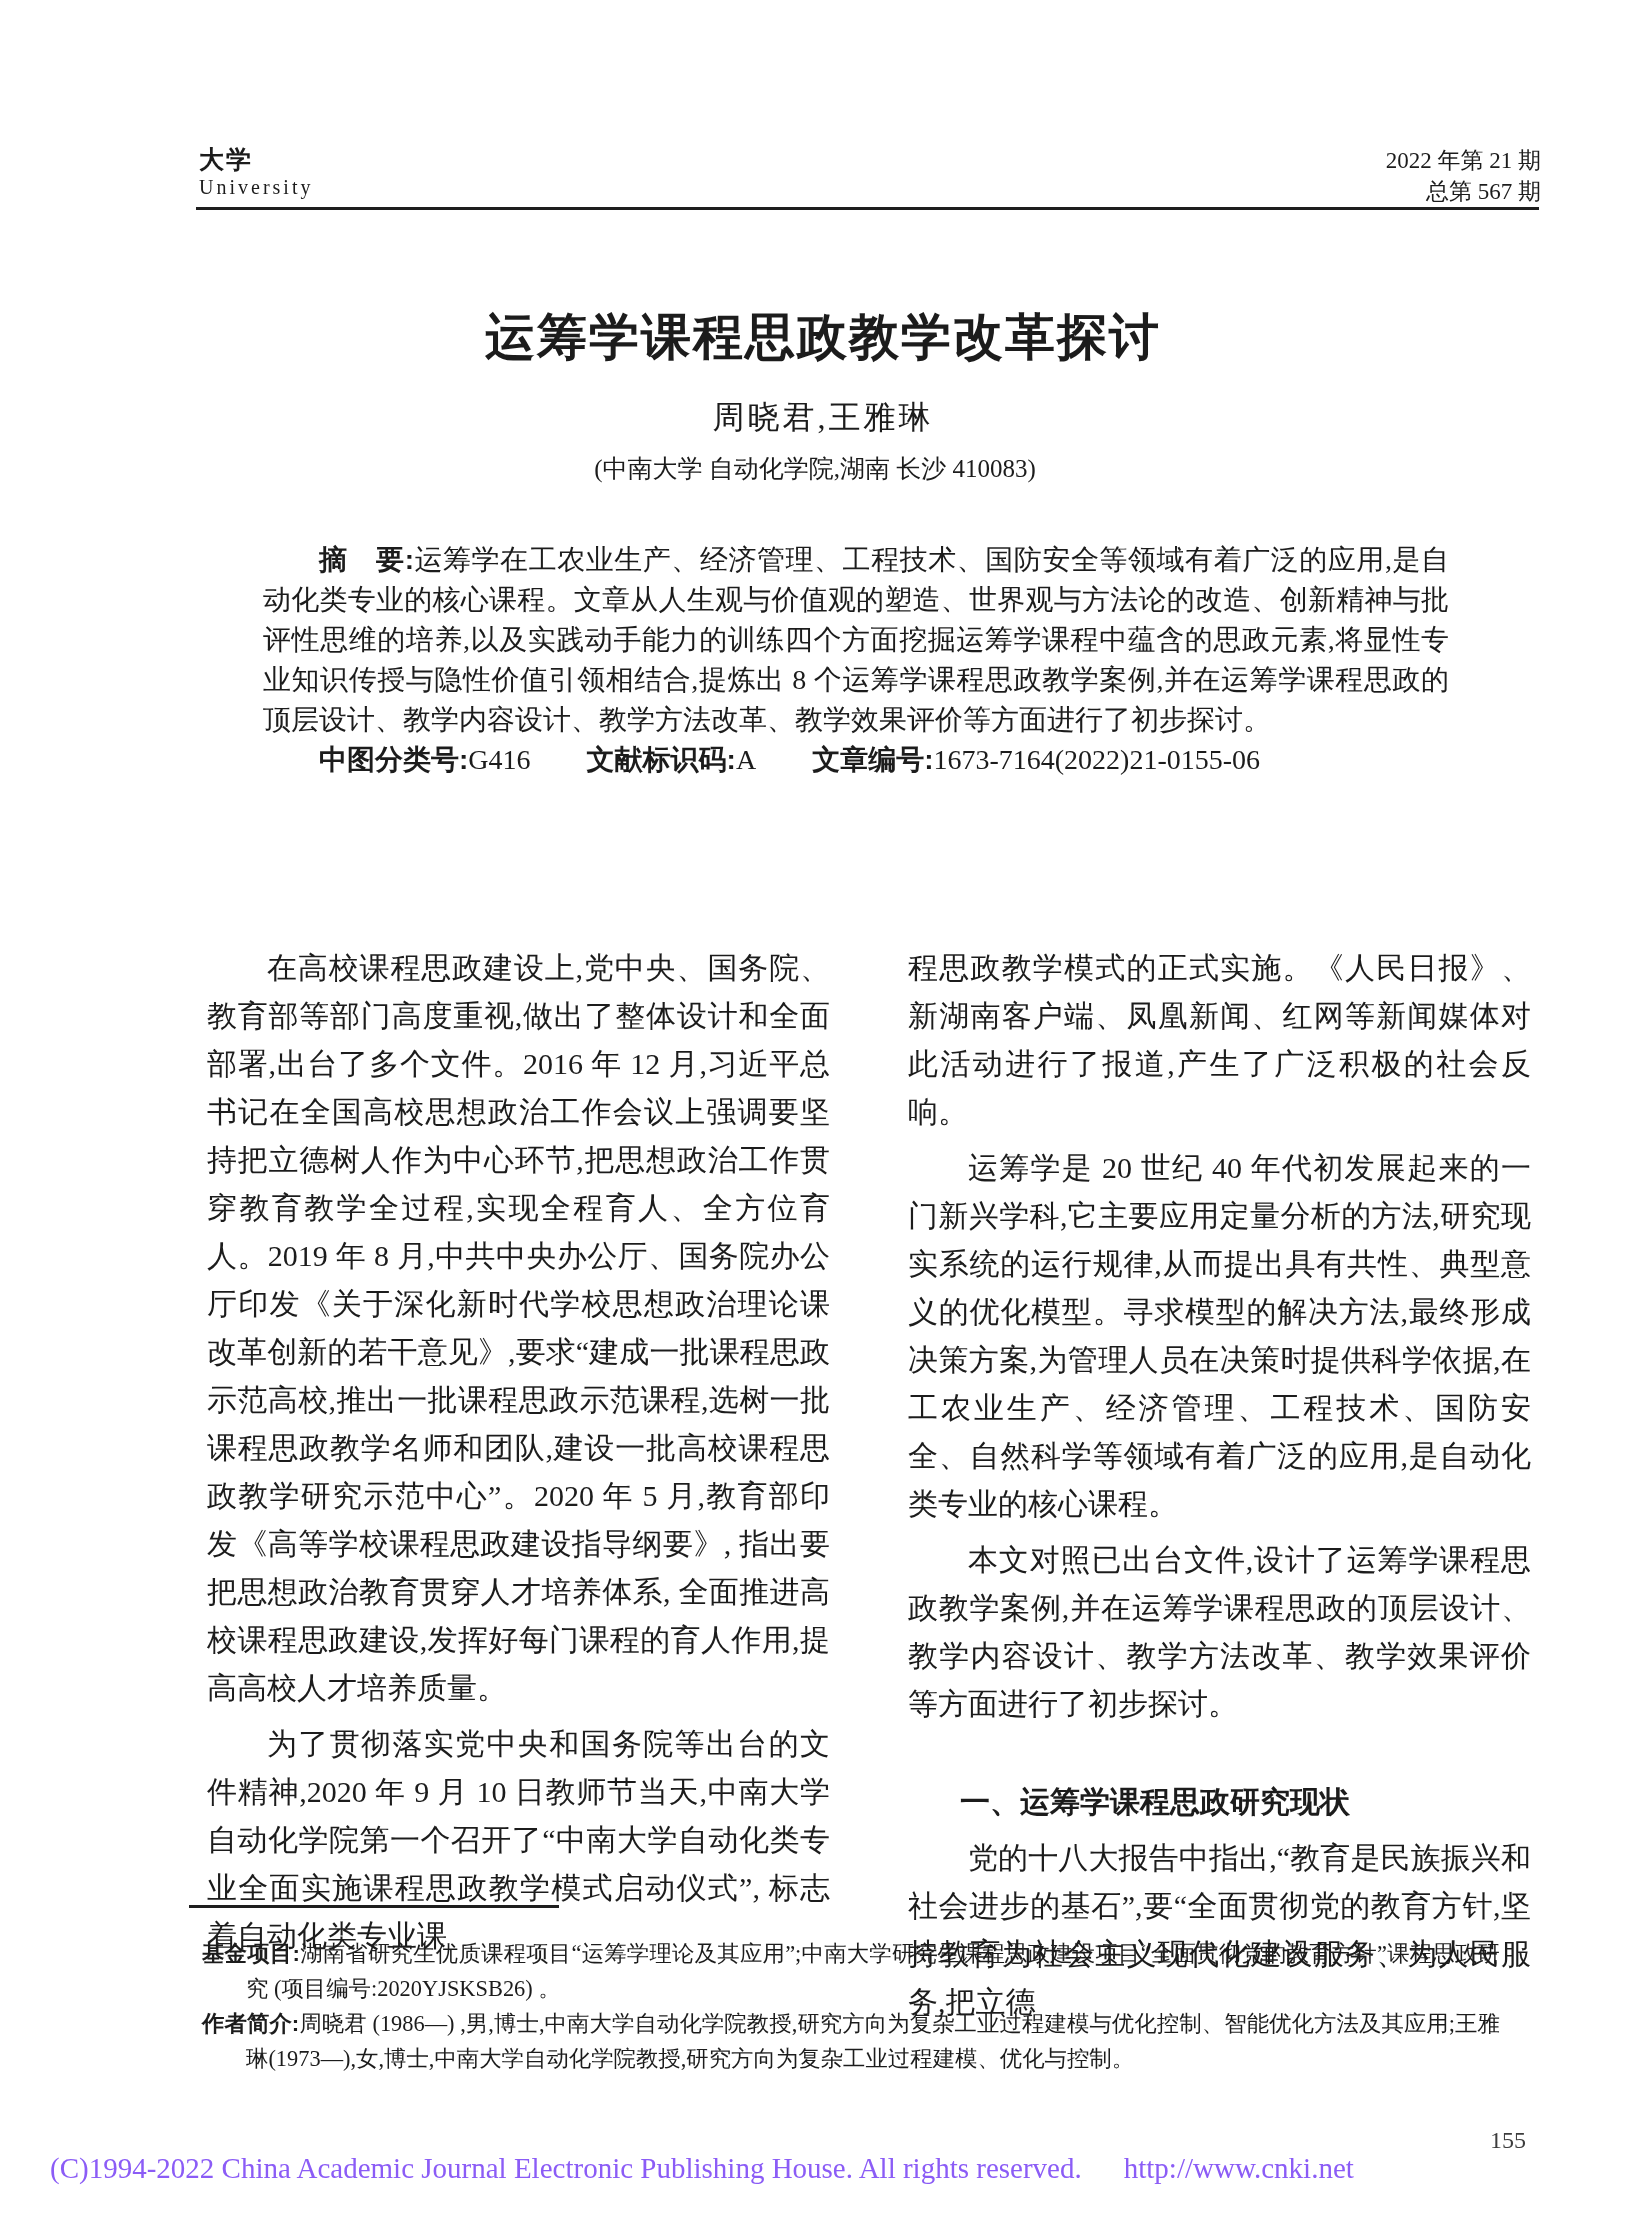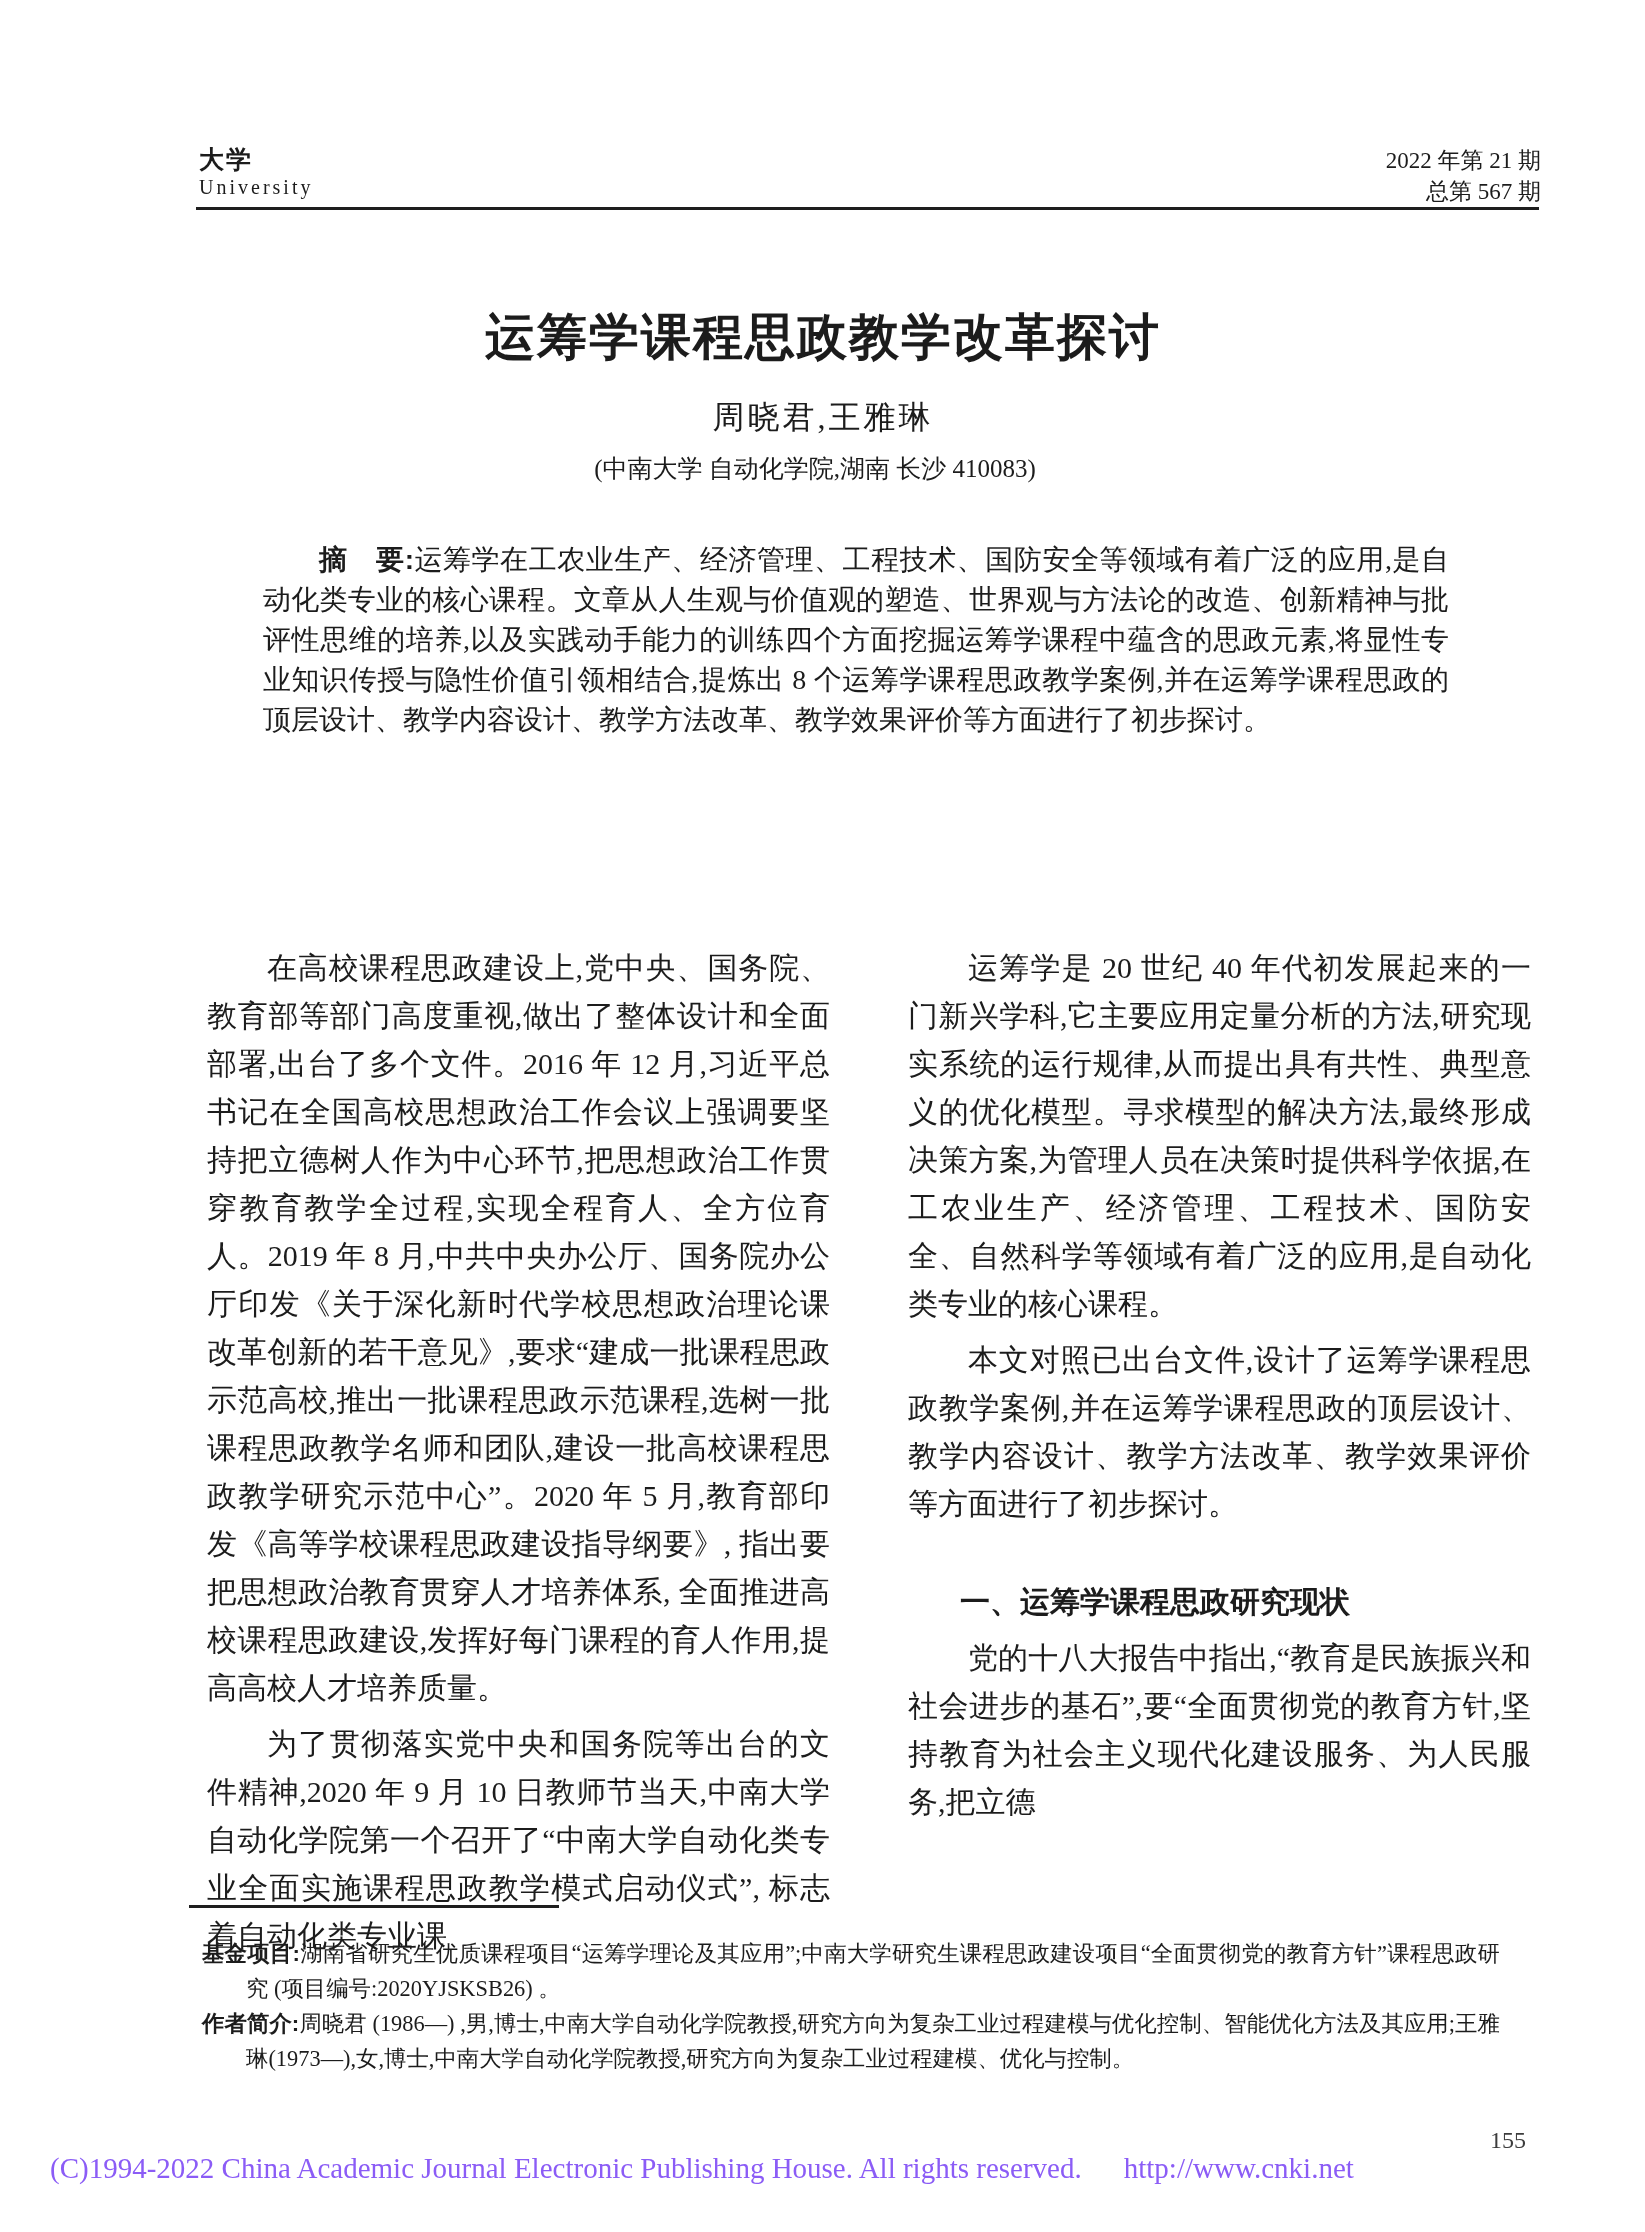--- a/index.html
+++ b/index.html
@@ -65,28 +65,30 @@
     <div>总第 567 期</div>
   </div>
   <div class="header-rule"></div>
 
   <div class="title">运筹学课程思政教学改革探讨</div>
   <div class="authors">周晓君,王雅琳</div>
   <div class="affiliation">(中南大学 自动化学院,湖南 长沙 410083)</div>
 
   <div class="meta-block">
     <p class="indent2"><span class="lbl">摘　要:</span><span>运筹学在工农业生产、经济管理、工程技术、国防安全等领域有着广泛的应用,是自动化类专业的核心课程。文章从人生观与价值观的塑造、世界观与方法论的改造、创新精神与批评性思维的培养,以及实践动手能力的训练四个方面挖掘运筹学课程中蕴含的思政元素,将显性专业知识传授与隐性价值引领相结合,提炼出 8 个运筹学课程思政教学案例,并在运筹学课程思政的顶层设计、教学内容设计、教学方法改革、教学效果评价等方面进行了初步探讨。</span></p>
+    <p class="indent2"><span class="lbl">中图分类号:</span><span>G416</span><span class="lbl gap">文献标识码:</span><span>A</span><span class="lbl gap">文章编号:</span><span>1673-7164(2022)21-0155-06</span></p>
   </div>
 
   <div class="col col-left">
     <p>在高校课程思政建设上,党中央、国务院、教育部等部门高度重视,做出了整体设计和全面部署,出台了多个文件。2016 年 12 月,习近平总书记在全国高校思想政治工作会议上强调要坚持把立德树人作为中心环节,把思想政治工作贯穿教育教学全过程,实现全程育人、全方位育人。2019 年 8 月,中共中央办公厅、国务院办公厅印发《关于深化新时代学校思想政治理论课改革创新的若干意见》,要求“建成一批课程思政示范高校,推出一批课程思政示范课程,选树一批课程思政教学名师和团队,建设一批高校课程思政教学研究示范中心”。2020 年 5 月,教育部印发《高等学校课程思政建设指导纲要》, 指出要把思想政治教育贯穿人才培养体系, 全面推进高校课程思政建设,发挥好每门课程的育人作用,提高高校人才培养质量。</p>
     <p>为了贯彻落实党中央和国务院等出台的文件精神,2020 年 9 月 10 日教师节当天,中南大学自动化学院第一个召开了“中南大学自动化类专业全面实施课程思政教学模式启动仪式”, 标志着自动化类专业课</p>
   </div>
 
   <div class="col col-right">
+    <p class="cont">程思政教学模式的正式实施。《人民日报》、新湖南客户端、凤凰新闻、红网等新闻媒体对此活动进行了报道,产生了广泛积极的社会反响。</p>
     <p>运筹学是 20 世纪 40 年代初发展起来的一门新兴学科,它主要应用定量分析的方法,研究现实系统的运行规律,从而提出具有共性、典型意义的优化模型。寻求模型的解决方法,最终形成决策方案,为管理人员在决策时提供科学依据,在工农业生产、经济管理、工程技术、国防安全、自然科学等领域有着广泛的应用,是自动化类专业的核心课程。</p>
     <p>本文对照已出台文件,设计了运筹学课程思政教学案例,并在运筹学课程思政的顶层设计、教学内容设计、教学方法改革、教学效果评价等方面进行了初步探讨。</p>
     <h2>一、运筹学课程思政研究现状</h2>
     <p>党的十八大报告中指出,“教育是民族振兴和社会进步的基石”,要“全面贯彻党的教育方针,坚持教育为社会主义现代化建设服务、为人民服务,把立德</p>
   </div>
 
   <div class="footnote-rule"></div>
   <div class="footnotes">
     <p class="fn"><span class="lbl">基金项目:</span><span>湖南省研究生优质课程项目“运筹学理论及其应用”;中南大学研究生课程思政建设项目“全面贯彻党的教育方针”课程思政研究 (项目编号:2020YJSKSB26) 。</span></p>
     <p class="fn"><span class="lbl">作者简介:</span><span>周晓君 (1986—) ,男,博士,中南大学自动化学院教授,研究方向为复杂工业过程建模与优化控制、智能优化方法及其应用;王雅琳(1973—),女,博士,中南大学自动化学院教授,研究方向为复杂工业过程建模、优化与控制。</span></p>

